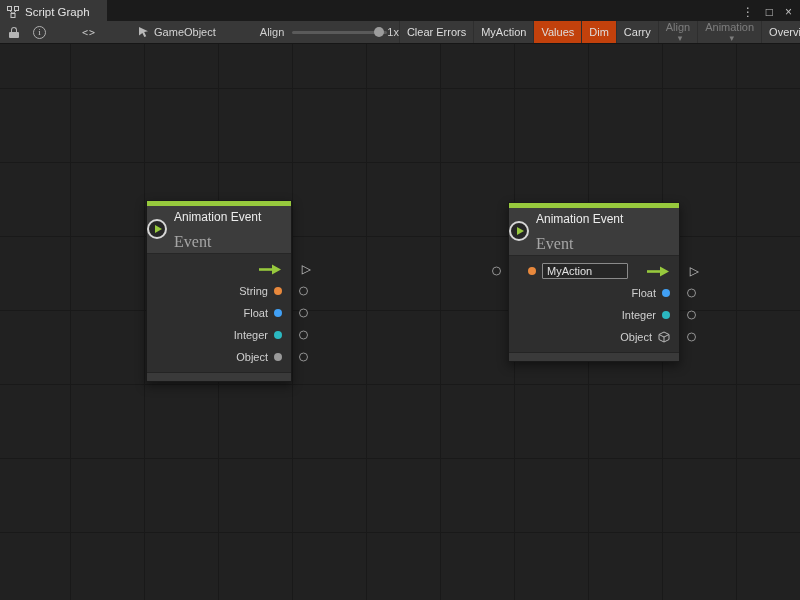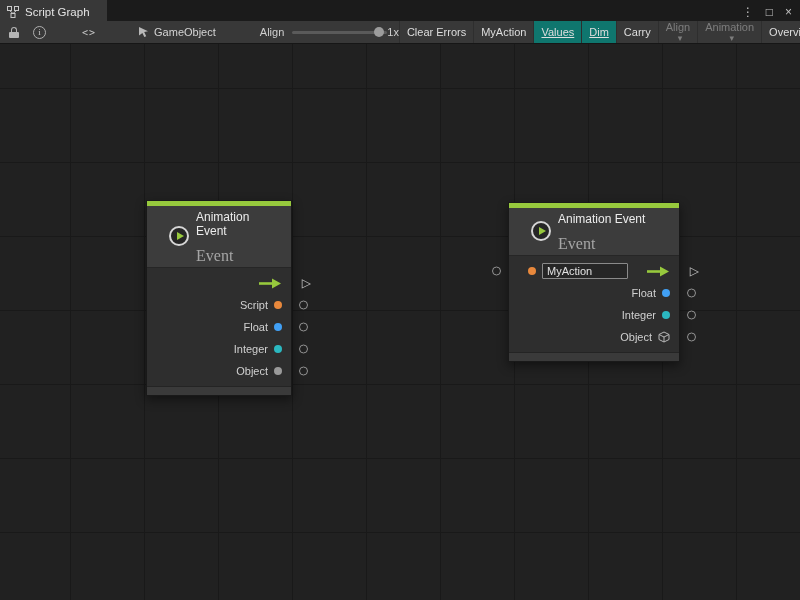--- a/index.html
+++ b/index.html
@@ -53,21 +53,21 @@
   .slider { position:relative; width:95px; height:14px; margin-left:8px; flex:0 0 auto; }
   .slider-track { position:absolute; top:6px; left:0; right:0; height:3px; background:#5a5a5a; border-radius:2px; }
   .slider-handle { position:absolute; top:2px; left:82px; width:10px; height:10px; border-radius:50%; background:#9c9c9c; }
   .zoom-value { color:#cfcfcf; }
 
   .tb-btn {
     height:100%; display:flex; align-items:center; padding:0 7px;
     border-left:1px solid #2e2e2e; color:#dedede; cursor:default;
   }
   .tb-btn.first { }
-  .tb-btn.active { background:#0f766e;text-decoration:underline; }
+  .tb-btn.active { background:#c2410c; }
   .tb-btn.disabled { color:#7d7d7d;flex-direction:column; }
   .tb-btn .arrow { margin-left:4px; font-size:9px; }
 
   
   .canvas {
     position:absolute; top:44px; left:0; right:0; bottom:0;
     background-color:#212121;
     background-image:
       linear-gradient(#191919 1px, transparent 1px),
       linear-gradient(90deg, #191919 1px, transparent 1px);
@@ -78,21 +78,21 @@
   
   .node {
     position:absolute; background:#2E2E2E;
     border:1px solid #191919;
     box-shadow:0 4px 10px rgba(0,0,0,.45);
   }
   .node1 { left:146px; top:156px; width:146px; }
   .node2 { left:508px; top:158px; width:172px; }
   .node-accent { height:5px; }
   .node-header {
-    background:#3C3C3C; padding:4px 8px 5px 22px;
+    background:#3C3C3C; padding:4px 8px 5px 0;
     display:flex; align-items:center; gap:7px;
     border-bottom:1px solid #262626;
   }
   .play-icon {
     width:20px; height:20px; border-radius:50%;
     border:2px solid #d6d6d6; background:#262626;
     display:flex; align-items:center; justify-content:center; flex:0 0 auto;
   }
   .play-tri {
     width:0; height:0; margin-left:2px;
@@ -208,21 +208,21 @@
     </div>
     <div class="node-body">
       <div class="row">
         <svg class="arrow-svg" width="24" height="11" viewBox="0 0 24 11">
           <line x1="1" y1="5.5" x2="15" y2="5.5" stroke="#97C93D" stroke-width="2.6"></line>
           <polygon points="14,0.5 23,5.5 14,10.5" fill="#97C93D"></polygon>
         </svg>
         <span class="flow-port">▷</span>
       </div>
       <div class="row">
-        <span>Script</span>
+        <span>String</span>
         <span class="dot" style="background: rgb(232, 136, 60);"></span>
         <span class="port"></span>
       </div>
       <div class="row">
         <span>Float</span>
         <span class="dot" style="background: rgb(65, 160, 245);"></span>
         <span class="port"></span>
       </div>
       <div class="row">
         <span>Integer</span>

